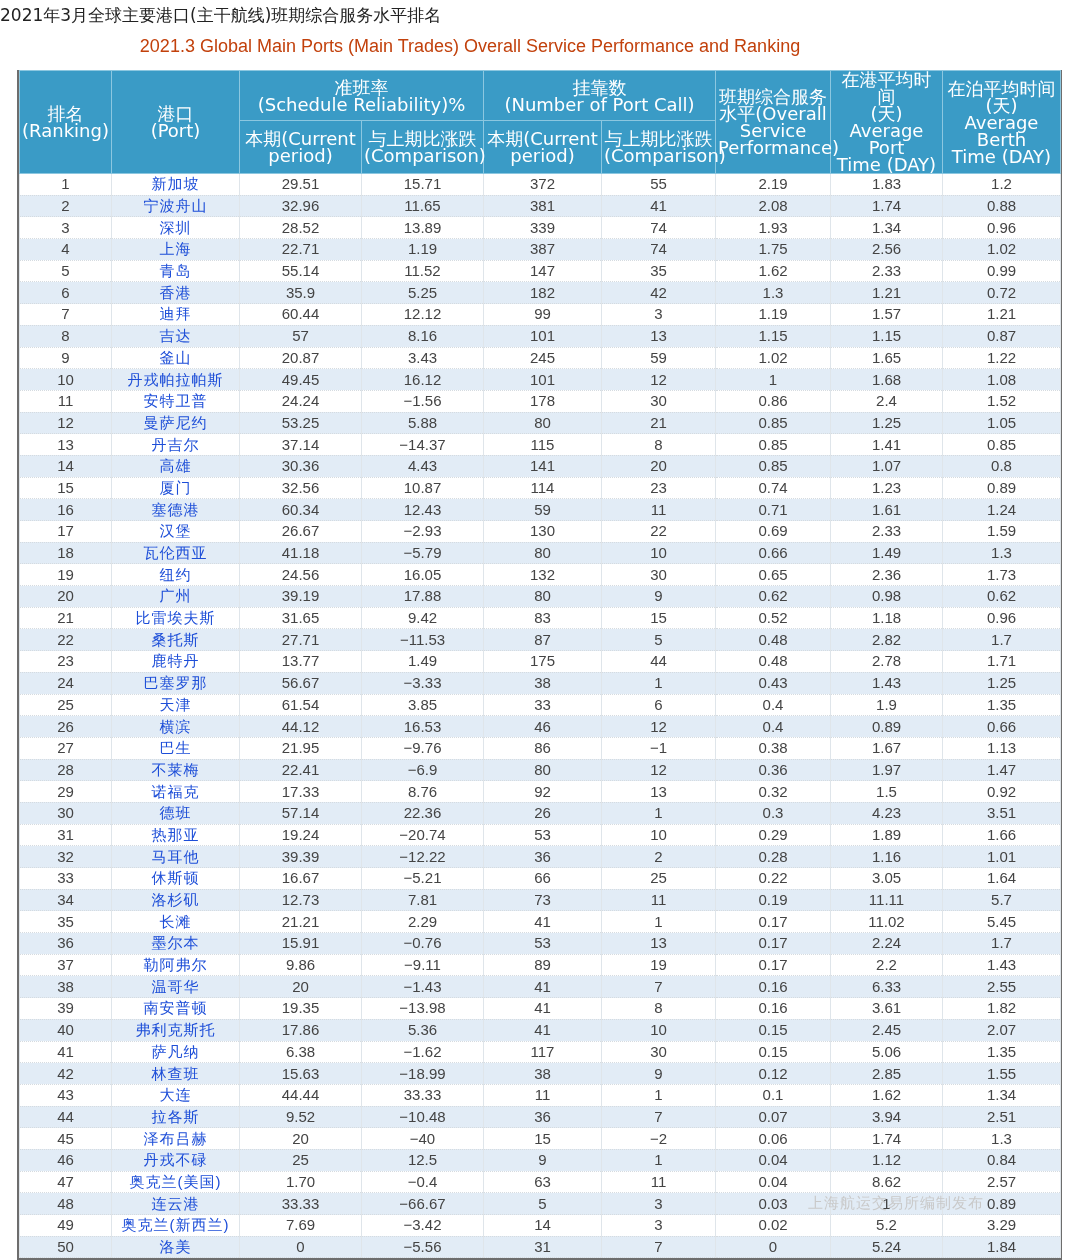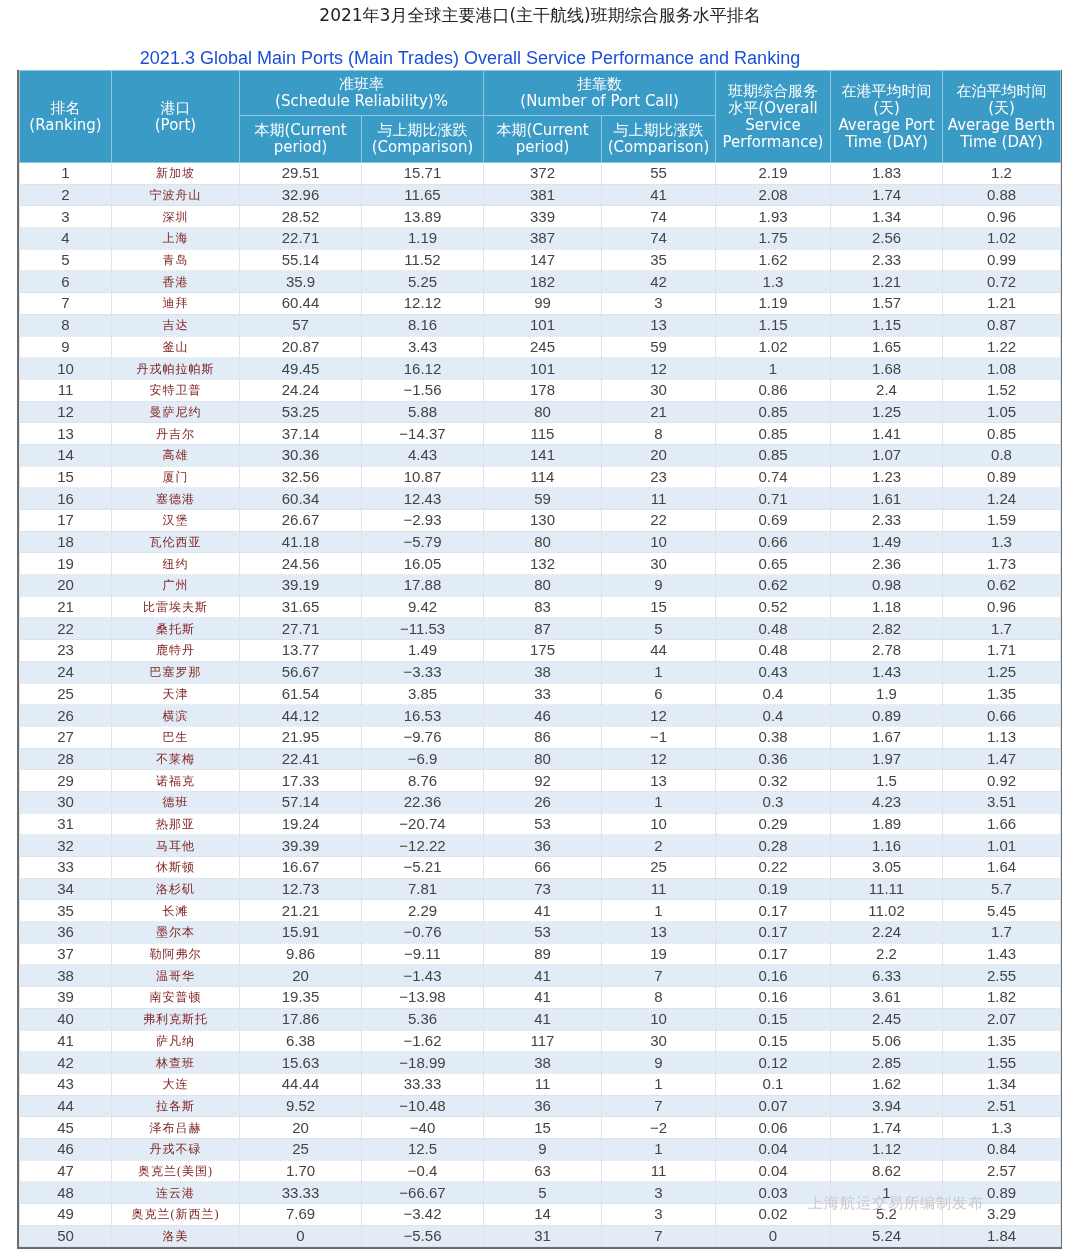--- a/index.html
+++ b/index.html
@@ -1,33 +1,33 @@
 <!DOCTYPE html>
 <html><head>
 <meta charset="utf-8">
 <style>
   html, body { margin:0; padding:0; background:#ffffff; }
   body { width:1080px; height:1260px; position:relative; overflow:hidden;
          font-family:"Liberation Sans","DejaVu Sans",sans-serif; color:#333; }
-  .title-cn { position:absolute; top:4px; left:0; width:1080px; text-align:center;
+  .title-cn { position:absolute; top:4px; left:0; width:1080px; 
               font-size:17px; color:#222; font-family:"DejaVu Sans",sans-serif; letter-spacing:0; }
   .title-en { position:absolute; top:36px; left:0; width:940px; text-align:center;
-              font-size:18px; color:#1d4ed8;margin-top:12px; }
+              font-size:18px; color:#c2410c; }
   .table-wrap { position:absolute; left:17px; top:70px; width:1045px;
                 border:2px solid #6d6d6d; border-top:none; box-sizing:border-box; }
   table { border-collapse:collapse; width:100%; table-layout:fixed; }
-  th { background:#3a9bc6; color:#fff; font-weight:normal; font-size:15px;
+  th { background:#3a9bc6; color:#fff; font-weight:normal; font-size:18px;
        line-height:17px; text-align:center; vertical-align:middle;
        border:1px solid #8cc7e0; padding:0 2px; font-family:"DejaVu Sans",sans-serif; }
   th.top { height:44px; }
   th.sub { height:46px; }
   td { height:20.7px; padding:0; text-align:center; font-size:15px; color:#444;
        border-left:1px solid #dfe5ea; border-right:1px solid #dfe5ea;
        border-bottom:1px dotted #d5dbe0; white-space:nowrap; line-height:20px; }
-  td.port { font-family:Liberation Serif, serif; font-size:12px; color:#7f1d1d; letter-spacing:1px; }
+  td.port { font-family:Liberation Sans, sans-serif; font-size:15px; color:#1d4ed8; letter-spacing:1px; }
   tr.alt td { background:#e2ecf6; }
   .watermark { position:absolute; left:808px; top:1194px; font-size:15px; color:#c9c9c9;
                font-family:"DejaVu Sans",sans-serif; letter-spacing:1px; }
   .notes { position:absolute; left:20px; top:1212px; font-size:13px; color:#333;
            font-family:"DejaVu Serif",serif; line-height:23px; }
   .notes .indent { padding-left:45px; }
 </style>
 </head>
 <body>
 

